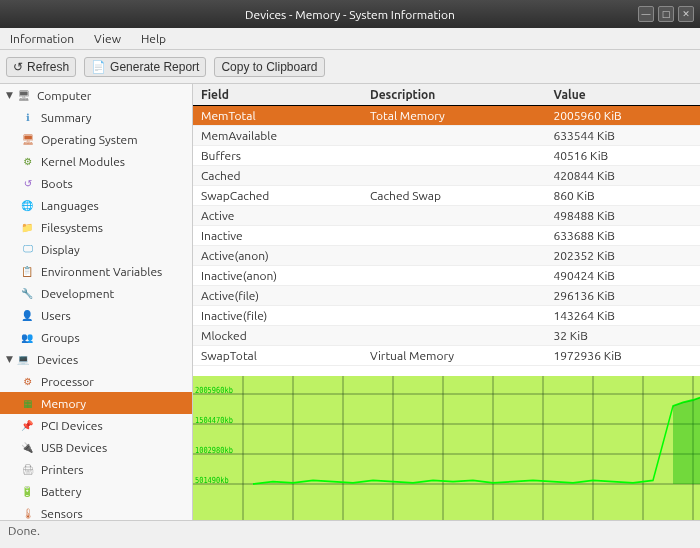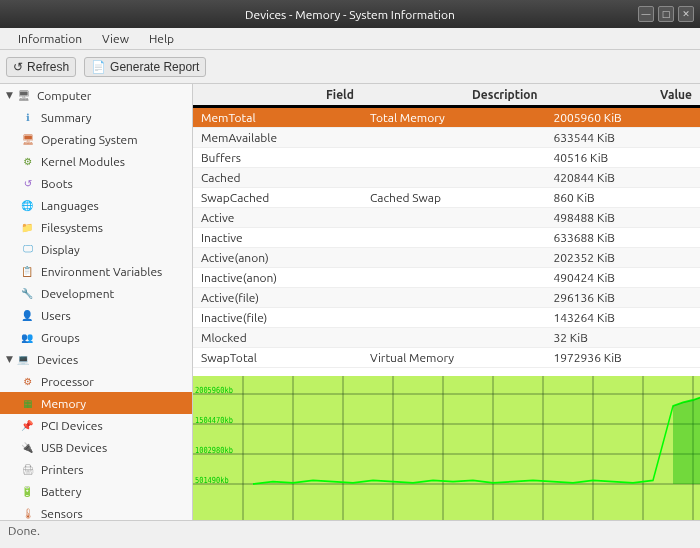--- a/index.html
+++ b/index.html
@@ -35,21 +35,21 @@
       border: 1px solid #888;
       background: #555;
       cursor: pointer;
       display: flex; align-items: center; justify-content: center;
       font-size: 9px; color: #ccc;
     }
     .menu-bar {
       background: #f0f0f0;
       border-bottom: 1px solid #ccc;
       display: flex;
-      padding: 2px 12px;
+      padding: 2px 4px;
       gap: 8px;
     }
     .menu-item {
       padding: 2px 6px;
       cursor: pointer;
       font-size: 12px;
       color: #333;
     }
     .toolbar {
       background: #f0f0f0;
@@ -117,23 +117,23 @@
       flex: 1;
       overflow-y: auto;
     }
     table {
       width: 100%;
       border-collapse: collapse;
       font-size: 12px;
     }
     thead th {
       background: #f0f0f0;
-      border-bottom: 3px solid #000000;
+      border-bottom: 1px solid #000000;
       padding: 4px 8px;
-      text-align: right;
+      text-align: left;
       font-weight: bold;
       color: #333;
       position: sticky;
       top: 0;
     }
     tbody tr:nth-child(even) { background: #f8f8f8; }
     tbody tr:nth-child(odd) { background: white; }
     tbody tr.highlighted {
       background: #e07020 !important;
       color: white;
@@ -209,20 +209,23 @@
 
 <div class="toolbar">
   <button class="toolbar-btn">
     <span>↺</span>
     <span>Refresh</span>
   </button>
   <button class="toolbar-btn">
     <span>📄</span>
     <span>Generate Report</span>
   </button>
+  <button class="toolbar-btn">
+    <span>Copy to Clipboard</span>
+  </button>
 </div>
 
 <div class="main-content">
 
   <div class="sidebar">
 
     <div class="sidebar-section-header">
       <span class="arrow-down">▼</span>
       <span class="icon icon-computer">🖥</span>
       <span>Computer</span>

